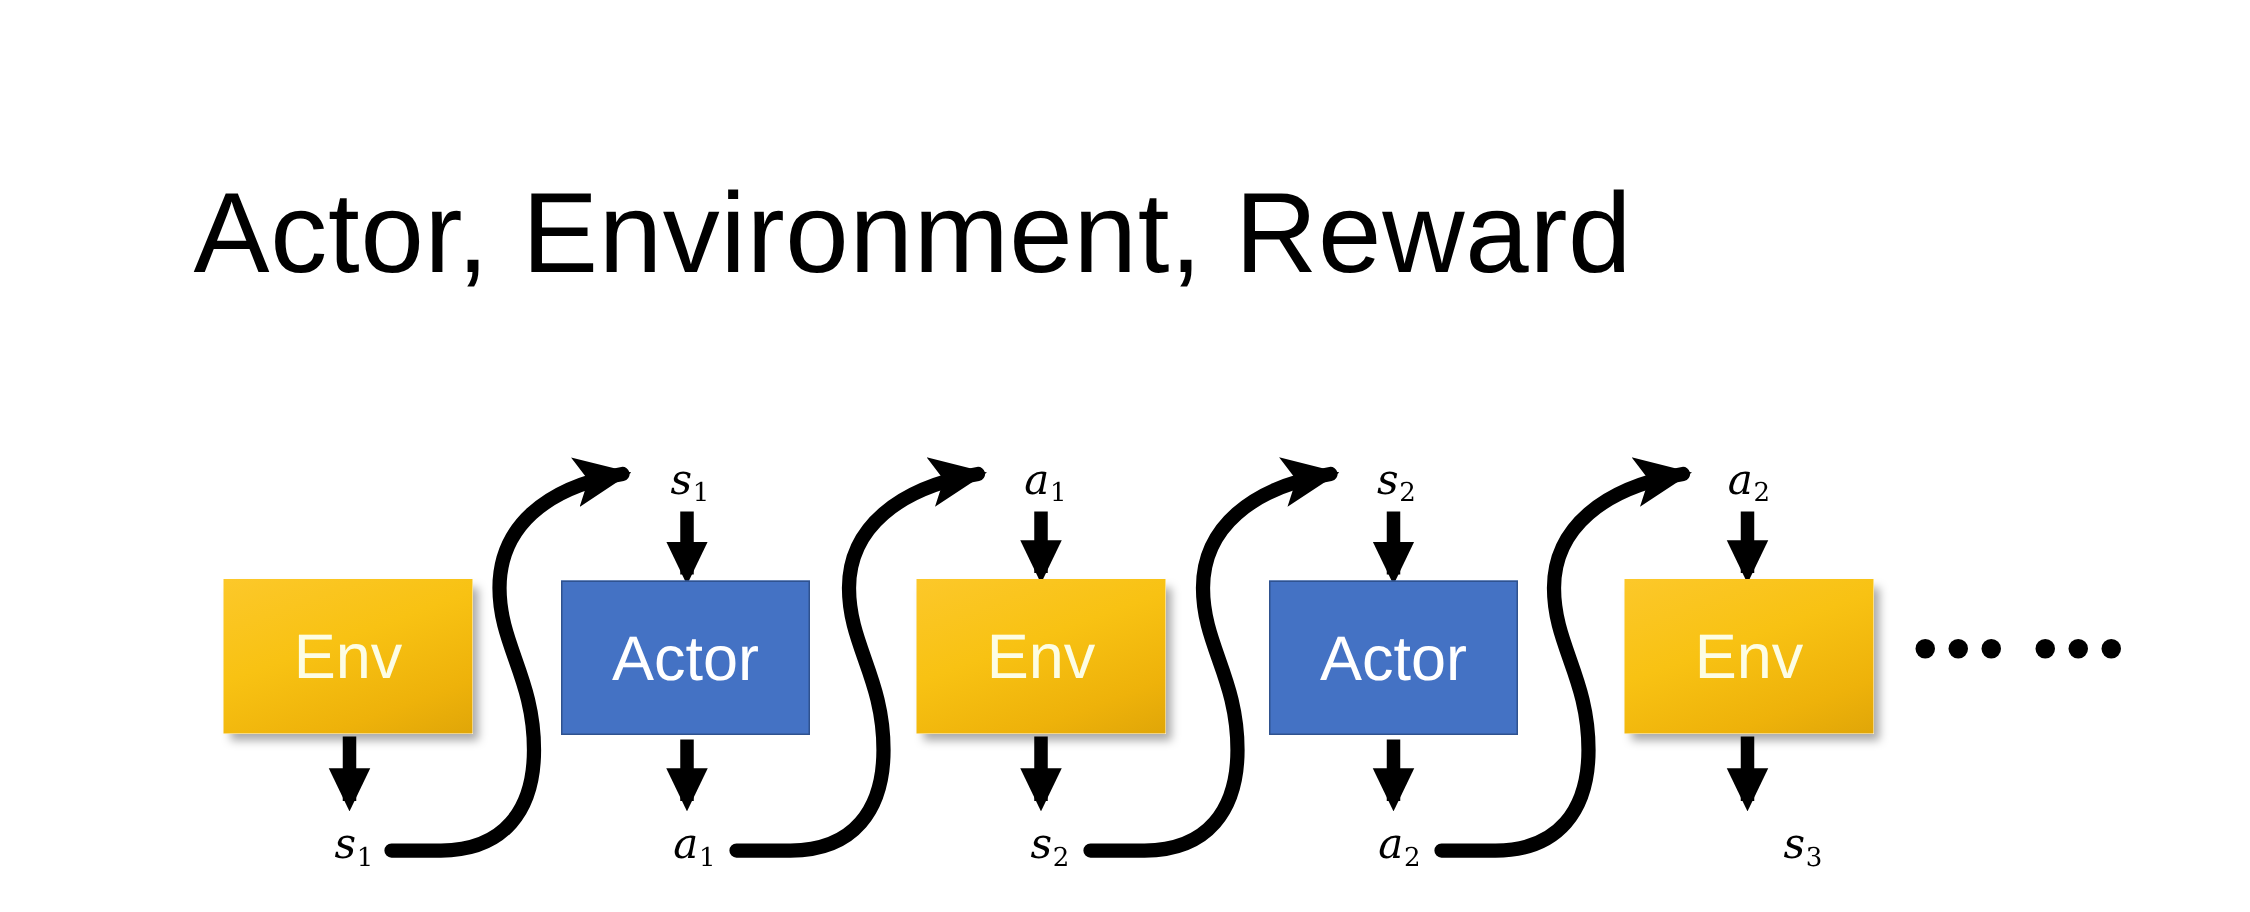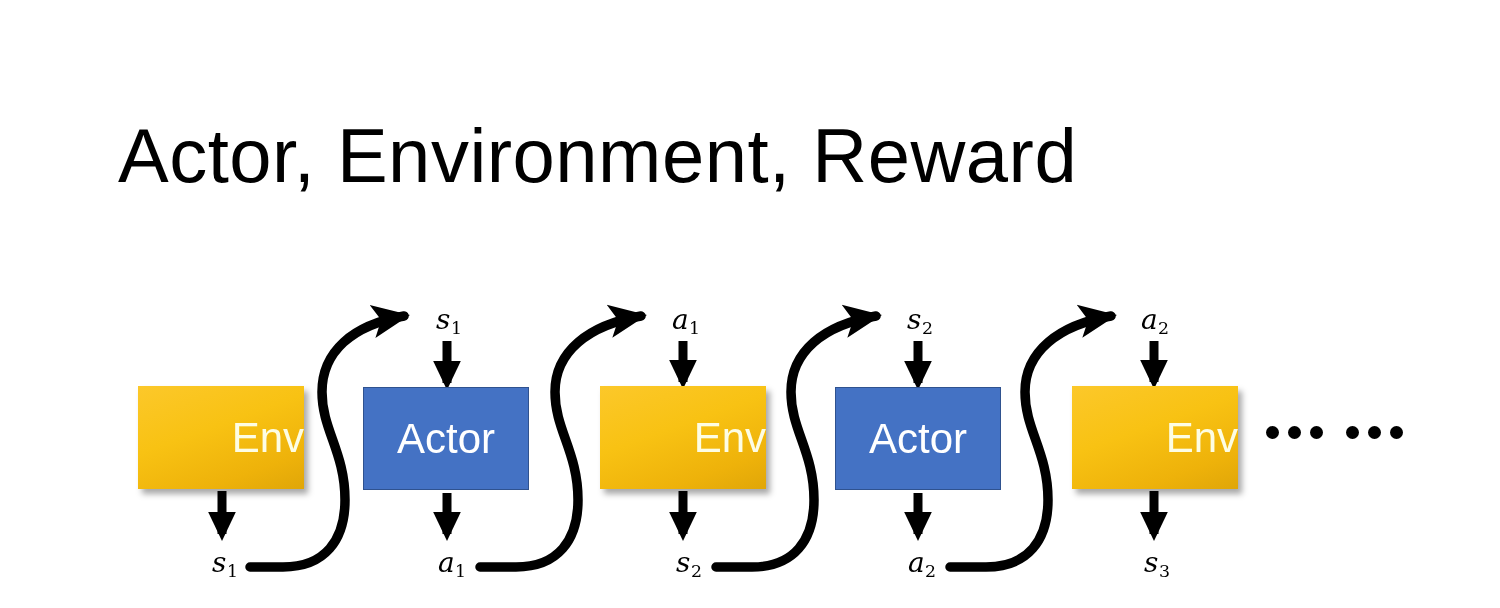--- a/index.html
+++ b/index.html
@@ -7,20 +7,21 @@
     padding: 0;
     background: #ffffff;
   }
   #slide {
     position: relative;
     width: 1490px;
     height: 608px;
     background: #ffffff;
     overflow: hidden;
     font-family: "Liberation Sans", sans-serif;
+    margin-left: 11px;
   }
 
   
   #slide-title {
     position: absolute;
     left: 118px;
     top: 118px;
     font-family: "Liberation Sans", sans-serif;
     font-size: 76px;
     font-weight: 300;
@@ -59,21 +60,20 @@
     font-family: "Liberation Sans", sans-serif;
     font-size: 42px;
     font-weight: 400;
     line-height: 1;
   }
   .node.env {
     background: linear-gradient(160deg, #fcc82a 0%, #f8c213 42%, #eeb20a 78%, #e0a608 100%);
     color: #fdfde4;
     border: none;
     box-shadow: 4px 5px 6px rgba(0,0,0,0.34);
-    justify-content: flex-end;
   }
   .node.actor {
     background: #4472c4;
     color: #ffffff;
     border: 1.5px solid #2f528f;
     box-shadow: none;
     text-align: center;
   }
 
   
@@ -197,21 +197,21 @@
     </div>
     <div class="mlabel" style="left:452px; top:563px;">
       <span>a</span><sub>1</sub>
     </div>
     <div class="mlabel" style="left:689px; top:563px;">
       <span>s</span><sub>2</sub>
     </div>
     <div class="mlabel" style="left:922px; top:563px;">
       <span>a</span><sub>2</sub>
     </div>
-    <div class="mlabel" style="left:1157px; top:563px;">
+    <div class="mlabel" style="left:1191px; top:563px;">
       <span>s</span><sub>3</sub>
     </div>
 
     <div id="ellipsis">
       <span class="dot"></span>
       <span class="dot"></span>
       <span class="dot"></span>
       <span class="gap"></span>
       <span class="dot"></span>
       <span class="dot"></span>

